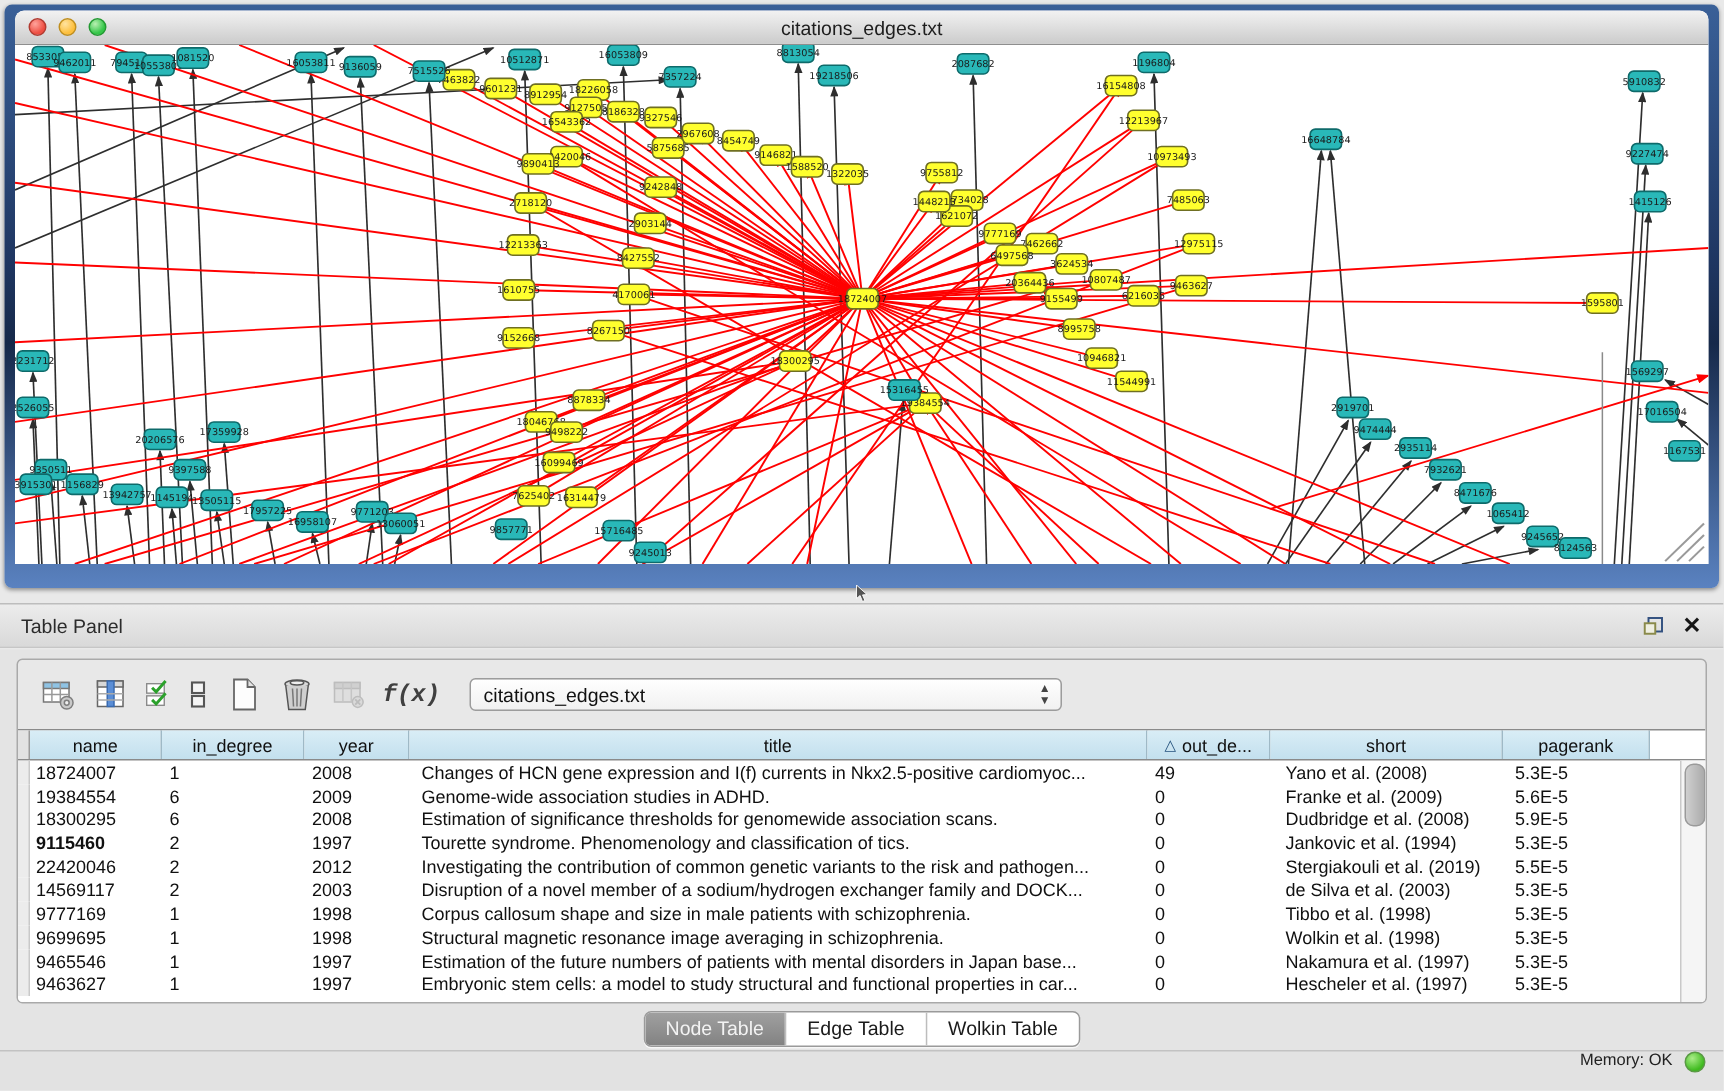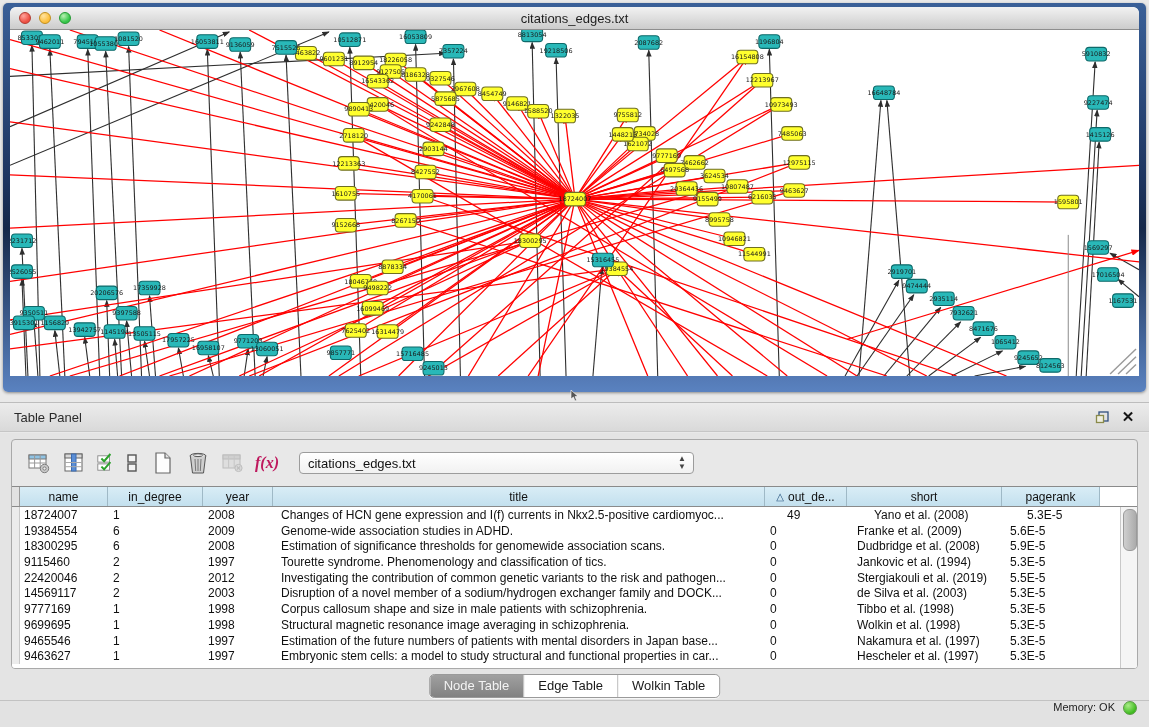--- a/index.html
+++ b/index.html
@@ -48,21 +48,21 @@
 
   .panel-body{position:absolute;left:0;top:433px;width:1149px;height:267px;background:#e4e4e4;}
 
   .table-container{
     position:absolute;left:11px;top:6px;width:1127px;height:230px;box-sizing:border-box;
     border:1px solid #a9a9a9;border-radius:4px;background:#e8e8e8;overflow:hidden;
   }
   .tp-toolbar{height:46px;display:flex;align-items:center;padding-left:14px;}
   .tb-icon{width:26px;height:26px;margin-right:9px;display:flex;align-items:center;justify-content:center;}
   .tb-icon.narrow{width:18px;}
-  .fx-label{font-family:Liberation Serif, serif;font-style:italic;font-weight:bold;font-size:16px;color:#be185d;margin-right:8px;}
+  .fx-label{font-family:Liberation Mono, monospace;font-style:italic;font-weight:bold;font-size:16px;color:#404040;margin-right:8px;}
   .combo{
     margin-left:12px;width:395px;height:22px;box-sizing:border-box;
     border:1px solid #9c9c9c;border-radius:4px;
     background:linear-gradient(#ffffff,#f1f1f1);
     display:flex;align-items:center;font-size:13px;color:#111;
     padding:0 8px;position:relative;
   }
   .combo .arrows{position:absolute;right:7px;top:2px;display:flex;flex-direction:column;line-height:8px;font-size:8px;color:#444;}
 
   .grid{position:absolute;left:0;top:46px;right:0;bottom:0;background:#ffffff;}
@@ -823,21 +823,21 @@
             <span>pagerank</span>
           </div>
         </div>
       <div class="tbody" id="tbody">
           <div class="trow">
             <div class="td gutter" style="width: 8px;"></div>
             <div class="td" style="width: 88px; padding-left: 4px;">18724007</div>
             <div class="td" style="width: 95px; padding-left: 5px;">1</div>
             <div class="td" style="width: 70px; padding-left: 5px;">2008</div>
             <div class="td" style="width: 492px; padding-left: 8px;">Changes of HCN gene expression and I(f) currents in Nkx2.5-positive cardiomyoc...</div>
-            <div class="td" style="width: 82px; padding-left: 5px; margin-left: 17px;">49</div>
+            <div class="td" style="width: 82px; padding-left: 5px;">49</div>
             <div class="td" style="width: 155px; padding-left: 10px;">Yano et al. (2008)</div>
             <div class="td" style="width: 98px; padding-left: 8px;">5.3E-5</div>
           </div>
           <div class="trow">
             <div class="td gutter" style="width: 8px;"></div>
             <div class="td" style="width: 88px; padding-left: 4px;">19384554</div>
             <div class="td" style="width: 95px; padding-left: 5px;">6</div>
             <div class="td" style="width: 70px; padding-left: 5px;">2009</div>
             <div class="td" style="width: 492px; padding-left: 8px;">Genome-wide association studies in ADHD.</div>
             <div class="td" style="width: 82px; padding-left: 5px;">0</div>
@@ -849,21 +849,21 @@
             <div class="td" style="width: 88px; padding-left: 4px;">18300295</div>
             <div class="td" style="width: 95px; padding-left: 5px;">6</div>
             <div class="td" style="width: 70px; padding-left: 5px;">2008</div>
             <div class="td" style="width: 492px; padding-left: 8px;">Estimation of significance thresholds for genomewide association scans.</div>
             <div class="td" style="width: 82px; padding-left: 5px;">0</div>
             <div class="td" style="width: 155px; padding-left: 10px;">Dudbridge et al. (2008)</div>
             <div class="td" style="width: 98px; padding-left: 8px;">5.9E-5</div>
           </div>
           <div class="trow">
             <div class="td gutter" style="width: 8px;"></div>
-            <div class="td" style="width: 88px; padding-left: 4px;">9115460</div>
+            <div class="td" style="width: 88px; padding-left: 4px; font-weight: bold;">9115460</div>
             <div class="td" style="width: 95px; padding-left: 5px;">2</div>
             <div class="td" style="width: 70px; padding-left: 5px;">1997</div>
             <div class="td" style="width: 492px; padding-left: 8px;">Tourette syndrome. Phenomenology and classification of tics.</div>
             <div class="td" style="width: 82px; padding-left: 5px;">0</div>
             <div class="td" style="width: 155px; padding-left: 10px;">Jankovic et al. (1994)</div>
             <div class="td" style="width: 98px; padding-left: 8px;">5.3E-5</div>
           </div>
           <div class="trow">
             <div class="td gutter" style="width: 8px;"></div>
             <div class="td" style="width: 88px; padding-left: 4px;">22420046</div>

